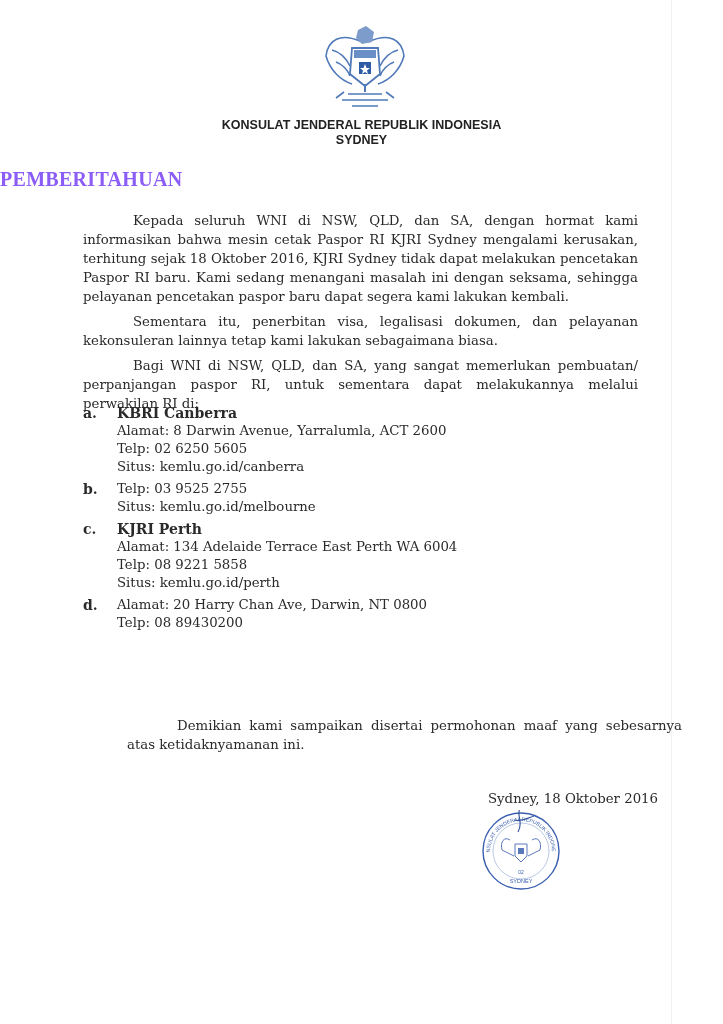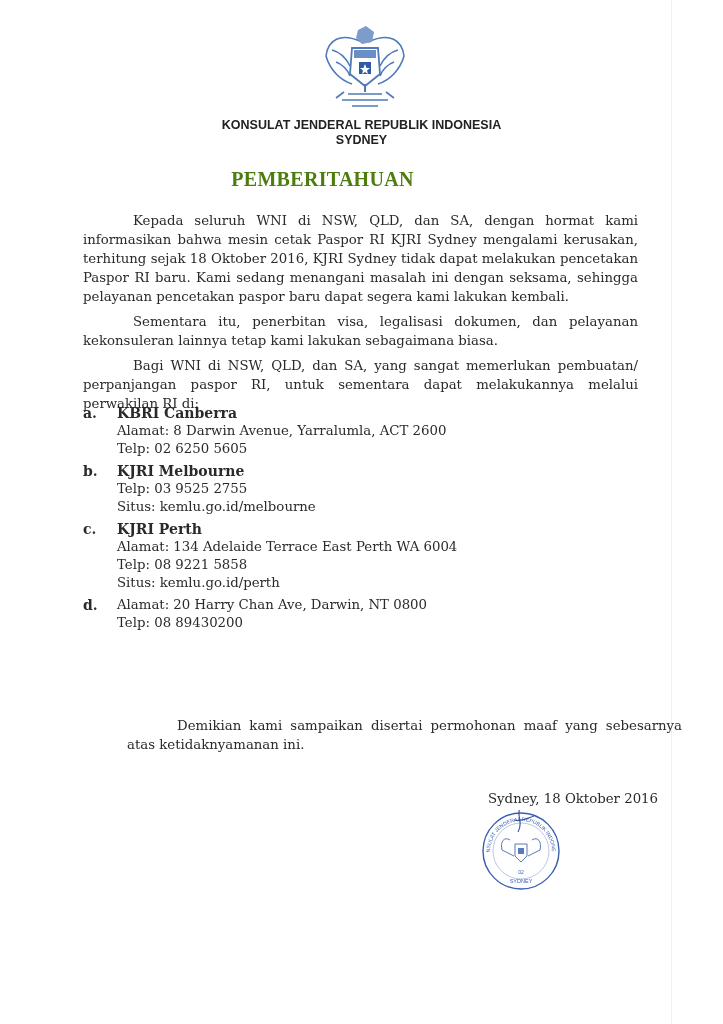--- a/index.html
+++ b/index.html
@@ -4,22 +4,22 @@
   <style>
     html, body { margin: 0; padding: 0; }
     body {
       width: 723px; height: 1024px; background: #ffffff; position: relative; overflow: hidden;
       font-family: "DejaVu Serif", "Liberation Serif", serif; color: #2a2a2a;
     }
     .edge-line { position: absolute; left: 671px; top: 0; width: 1px; height: 1024px; background: #f1f1f1; }
     .emblem { position: absolute; left: 322px; top: 22px; width: 86px; height: 92px; }
     .header { position: absolute; left: 0; width: 723px; top: 118px; text-align: center;
       font-family: "Liberation Sans", "DejaVu Sans", sans-serif; font-weight: bold; font-size: 12.5px; line-height: 15px; color: #222; }
-    .title { position: absolute; left: 0; width: 645px; top: 168px; text-align: center;
-      font-family: "Liberation Serif", serif; font-weight: bold; font-size: 20px; letter-spacing: 0.3px; color: #4d7c0f; }
+    .title { position: absolute; left: 0; width: 645px; top: 168px; 
+      font-family: "Liberation Serif", serif; font-weight: bold; font-size: 20px; letter-spacing: 0.3px; color: #8b5cf6; }
     .para { position: absolute; left: 83px; width: 555px; font-size: 13.3px; line-height: 19px; text-align: justify; text-align-last: left; }
     .para .indent { display: inline-block; width: 50px; }
     .p1 { top: 211px; }
     .p2 { top: 312px; }
     .p3 { top: 356px; }
     .p4 { top: 716px; margin-left: 44px; }
     .list { position: absolute; left: 83px; top: 404px; width: 520px; }
     .item { position: relative; padding-left: 34px; font-size: 13.3px; line-height: 18px; margin-bottom: 4px; }
     .item .marker { position: absolute; left: 0; top: 0; font-weight: bold; font-size: 14px; }
     .item .name { font-weight: bold; font-size: 14px; }
@@ -60,24 +60,24 @@
 <div class="para p1"><span class="indent"></span><span>Kepada seluruh WNI di NSW, QLD, dan SA, dengan hormat kami informasikan bahwa mesin cetak Paspor RI KJRI Sydney mengalami kerusakan, terhitung sejak 18 Oktober 2016, KJRI Sydney tidak dapat melakukan pencetakan Paspor RI baru. Kami sedang menangani masalah ini dengan seksama, sehingga pelayanan pencetakan paspor baru dapat segera kami lakukan kembali.</span></div>
 <div class="para p2"><span class="indent"></span><span>Sementara itu, penerbitan visa, legalisasi dokumen, dan pelayanan kekonsuleran lainnya tetap kami lakukan sebagaimana biasa.</span></div>
 <div class="para p3"><span class="indent"></span><span>Bagi WNI di NSW, QLD, dan SA, yang sangat memerlukan pembuatan/ perpanjangan paspor RI, untuk sementara dapat melakukannya melalui perwakilan RI di:</span></div>
 
 <div class="list">
   <div class="item">
     <span class="marker">a.</span>
     <div class="name">KBRI Canberra</div>
     <div>Alamat: 8 Darwin Avenue, Yarralumla, ACT 2600</div>
     <div>Telp: 02 6250 5605</div>
+    <div>Situs: kemlu.go.id/canberra</div>
   </div>
   <div class="item">
     <span class="marker">b.</span>
-    <div class="name">KJRI Melbourne</div>
     <div>Telp: 03 9525 2755</div>
     <div>Situs: kemlu.go.id/melbourne</div>
   </div>
   <div class="item">
     <span class="marker">c.</span>
     <div class="name">KJRI Perth</div>
     <div>Alamat: 134 Adelaide Terrace East Perth WA 6004</div>
     <div>Telp: 08 9221 5858</div>
     <div>Situs: kemlu.go.id/perth</div>
   </div>

